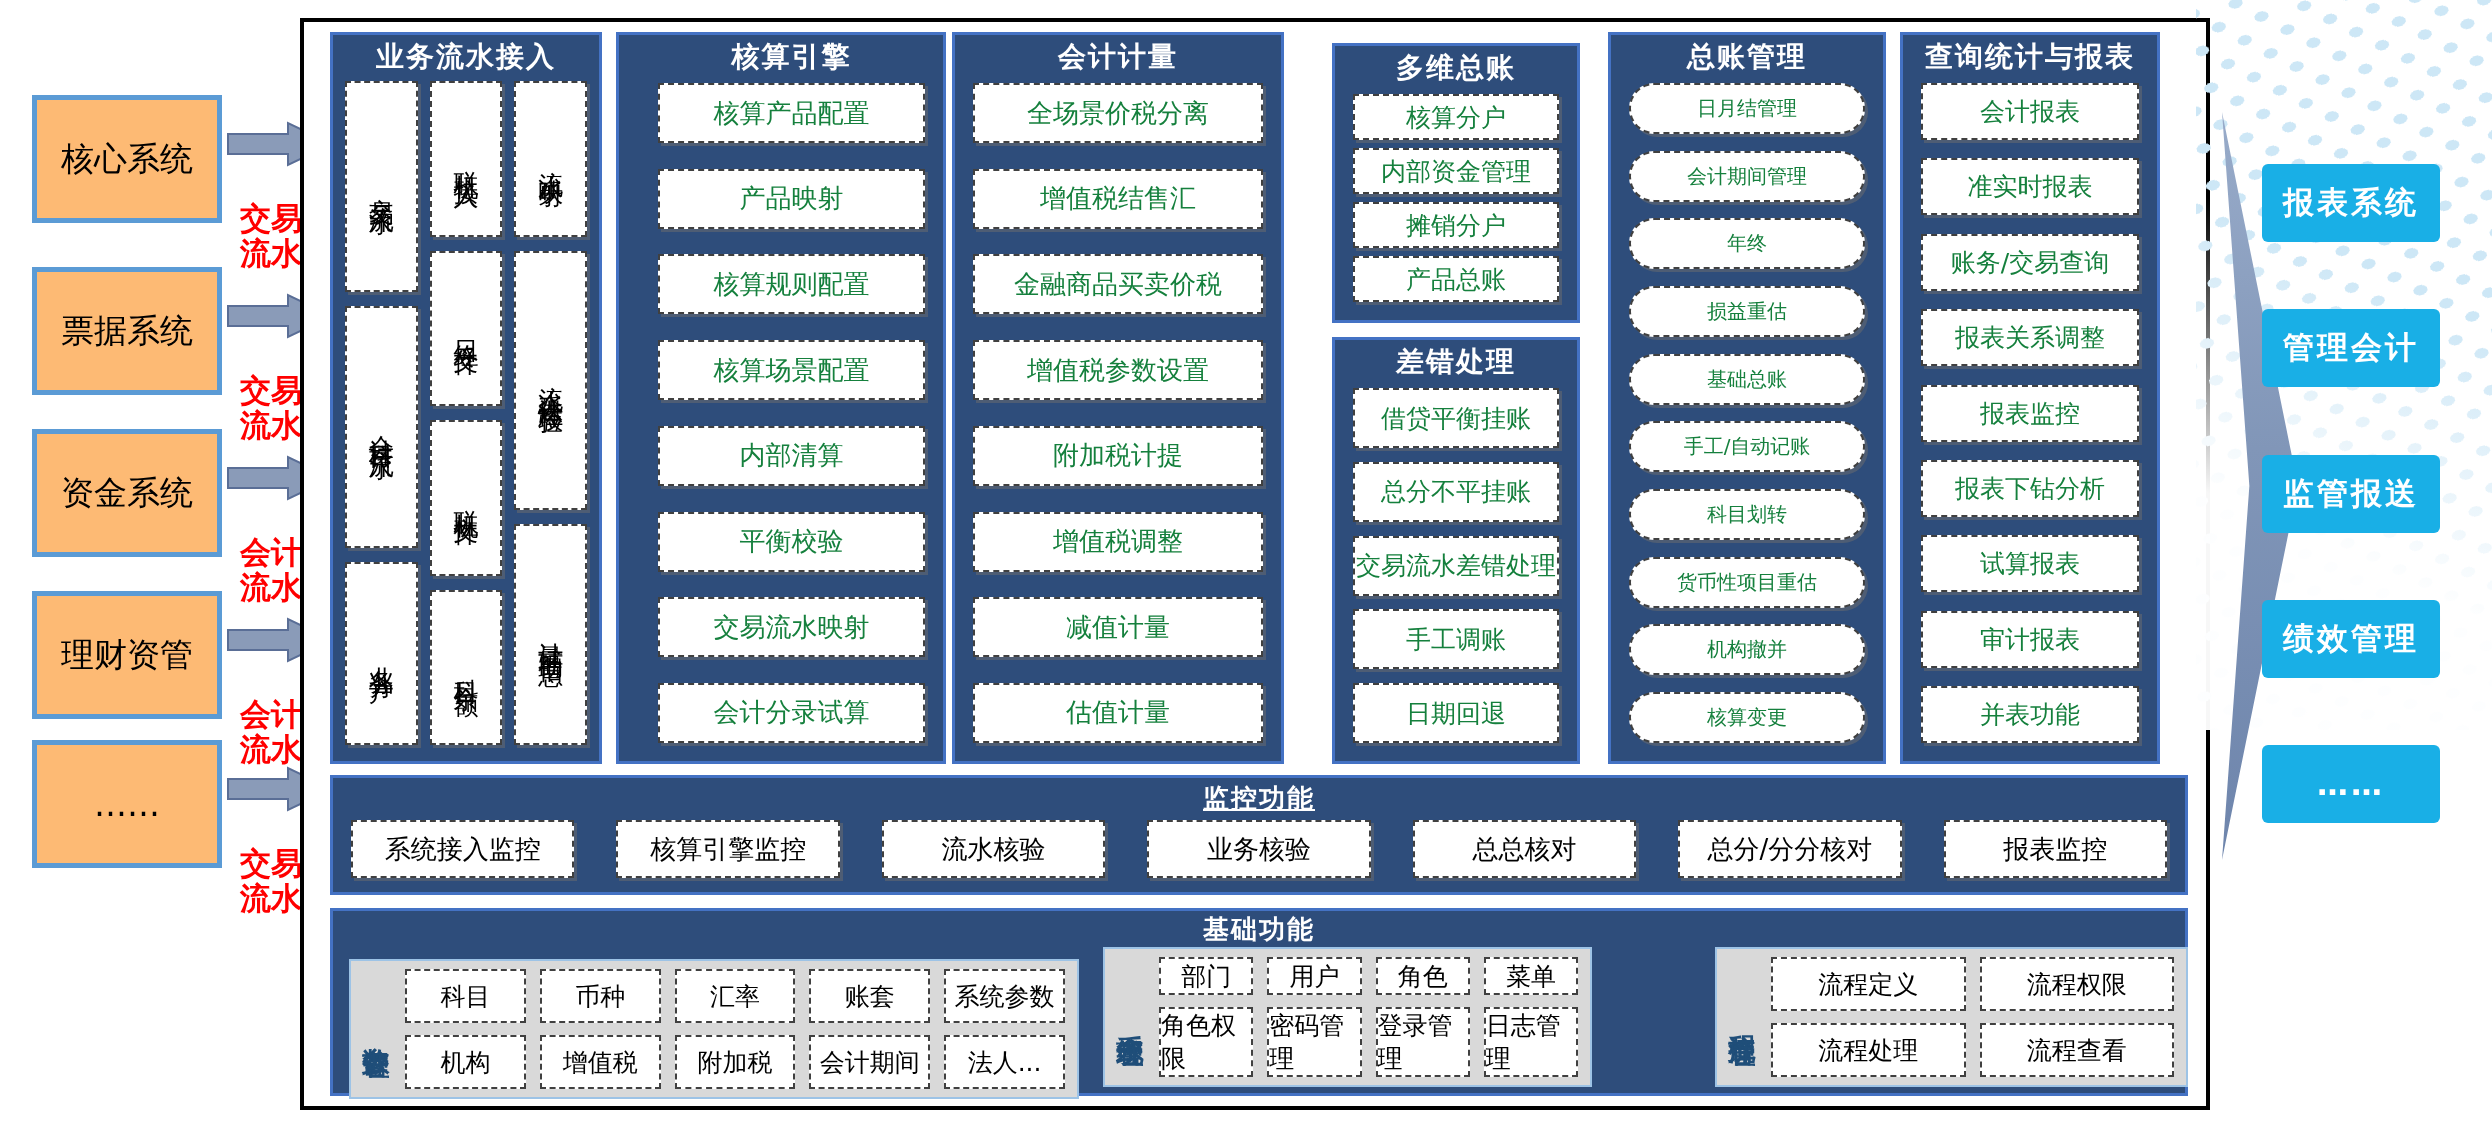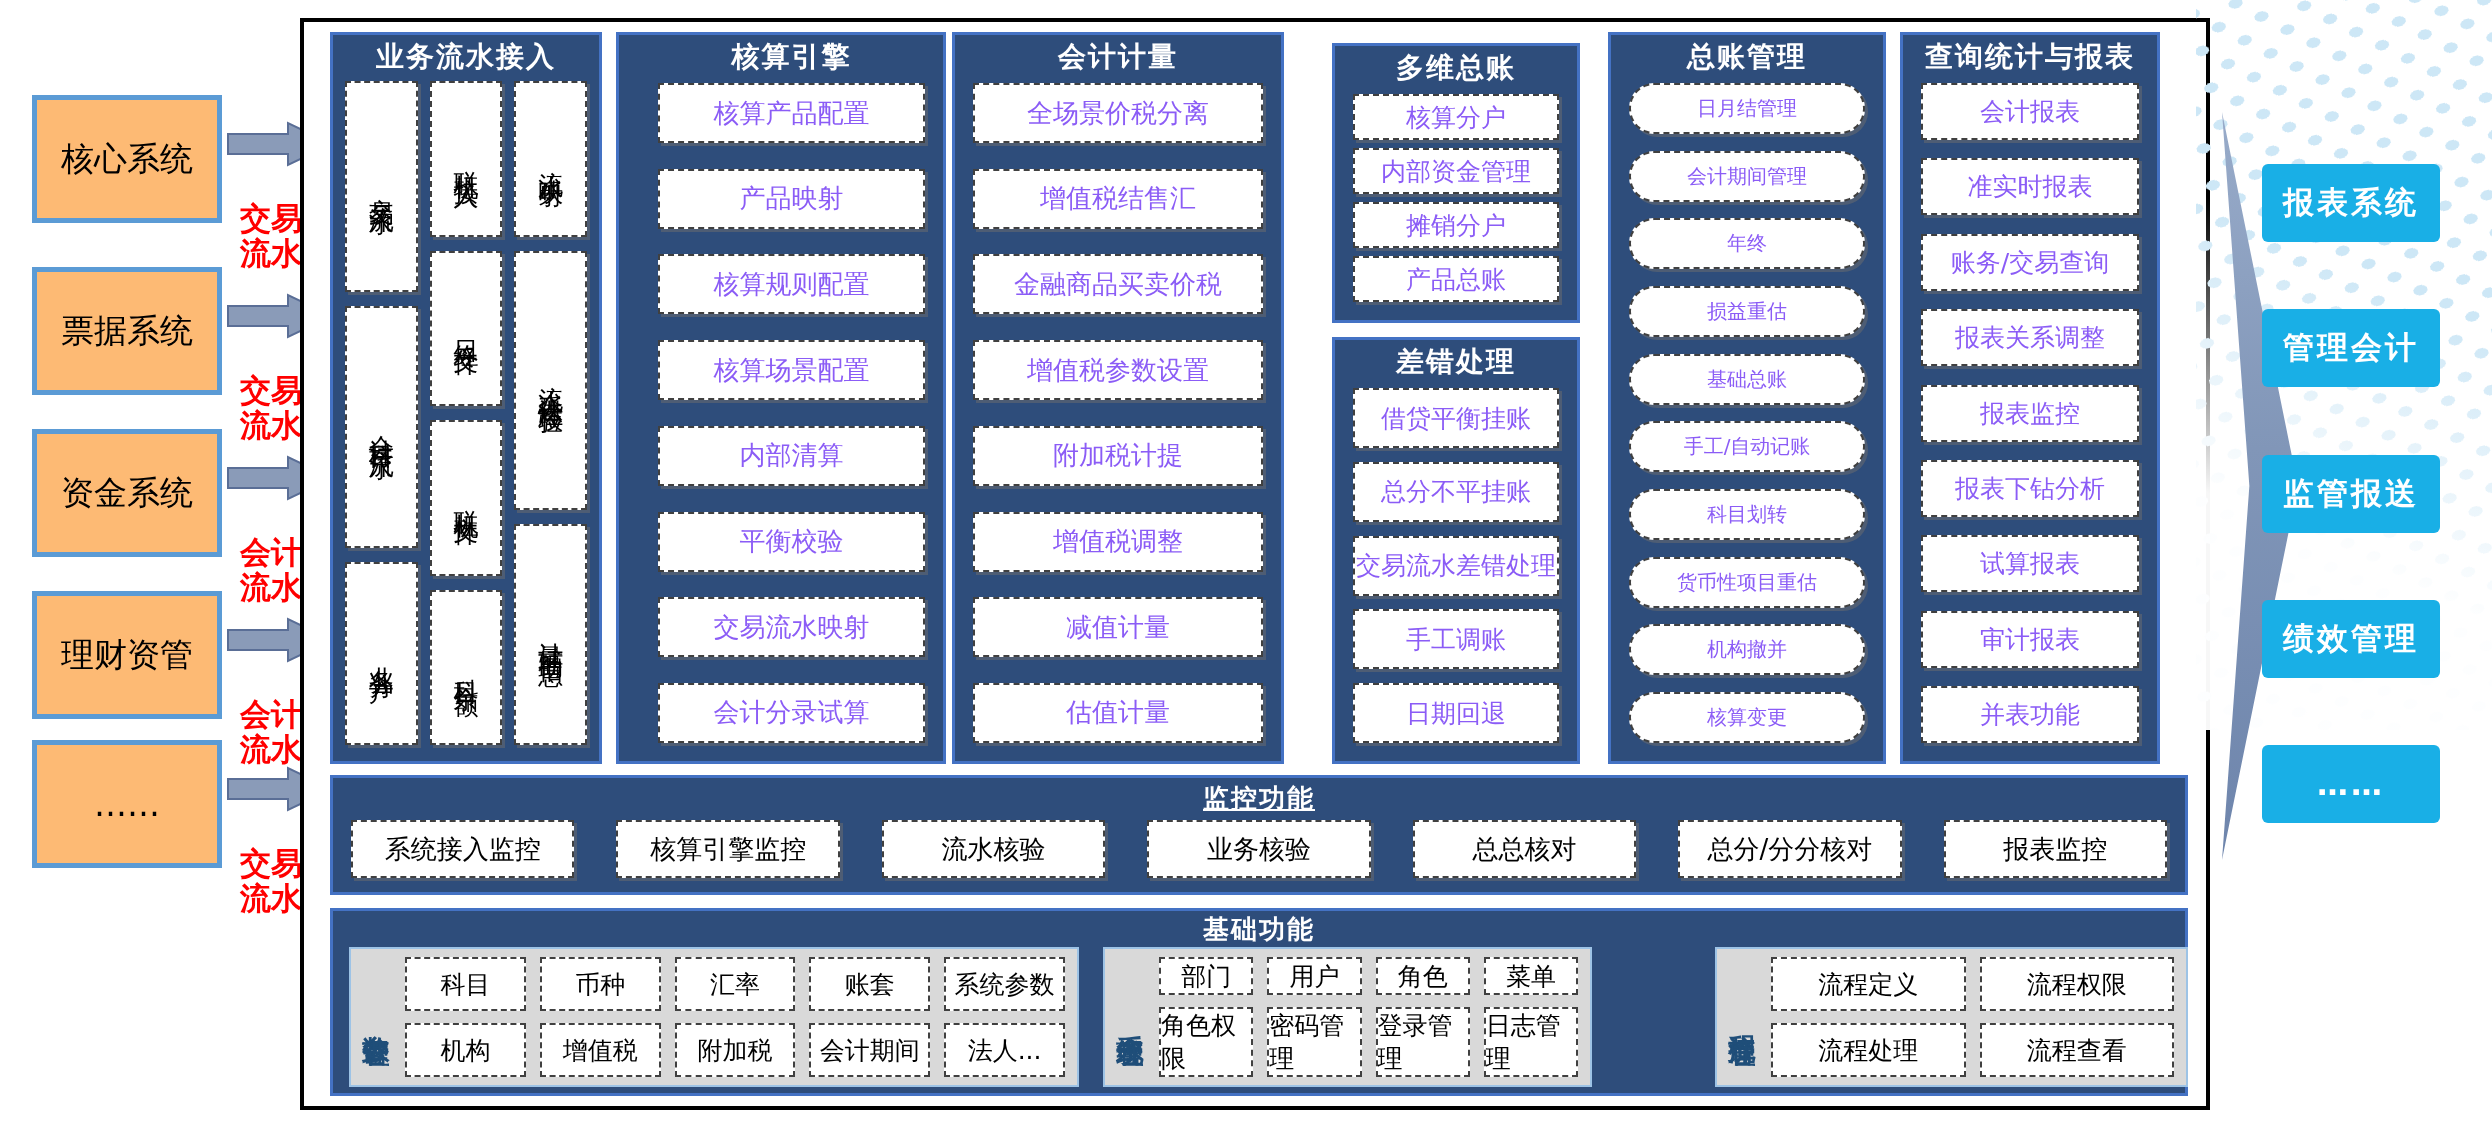--- a/index.html
+++ b/index.html
@@ -20,21 +20,21 @@
   .main{position:absolute;left:300px;top:18px;width:1910px;height:1092px;
     border:4px solid #000;box-sizing:border-box;background:#fff;}
 
   .panel{position:absolute;background:#2E4D7B;border:3px solid #4472C4;
     box-sizing:border-box;display:flex;flex-direction:column;}
   .phead{color:#fff;font-weight:bold;font-size:28px;text-align:center;height:44px;
     display:flex;align-items:center;justify-content:center;flex:0 0 auto;letter-spacing:2px;}
   .items{flex:1;display:flex;flex-direction:column;justify-content:space-between;
     padding:4px 18px 18px;}
   .pbox{background:#fff;border:2px dashed #404040;box-shadow:3px 3px 0 rgba(110,110,110,.5);
-    display:flex;align-items:center;justify-content:center;font-size:26px;color:#8b5cf6;flex:0 0 auto;}
+    display:flex;align-items:center;justify-content:center;font-size:26px;color:#15803d;flex:0 0 auto;}
 
   .p1{left:26px;top:10px;width:272px;height:732px;}
   .p2{left:312px;top:10px;width:330px;height:732px;padding-left:21px;}
   .p3{left:648px;top:10px;width:332px;height:732px;}
   .p4a{left:1028px;top:21px;width:248px;height:280px;}
   .p4b{left:1028px;top:315px;width:248px;height:427px;}
   .p5{left:1304px;top:10px;width:278px;height:732px;}
   .p6{left:1596px;top:10px;width:260px;height:732px;}
 
   .p2 .pbox,.p3 .pbox{height:56px;}
@@ -61,21 +61,21 @@
   .mon-box{flex:1;background:#fff;border:2px dashed #404040;
     box-shadow:3px 3px 0 rgba(110,110,110,.5);display:flex;align-items:center;
     justify-content:center;font-size:26px;}
 
   
   .base{left:26px;top:886px;width:1858px;height:188px;}
   .base .phead{height:36px;font-size:26px;}
   .groups{position:relative;flex:1;}
   .group{position:absolute;top:0;height:140px;background:#D9D9D9;border:2px solid #9DC3E6;
     box-sizing:border-box;display:flex;gap:6px;padding:4px 10px 4px 4px;}
-  .g1{left:16px;width:730px;}
+  .g1{left:16px;width:730px;margin-top:12px;}
   .g2{left:770px;width:489px;}
   .g3{left:1382px;width:473px;}
   .vlabel{writing-mode:vertical-rl;display:flex;align-items:center;justify-content:center;
     color:#1F4E79;font-weight:bold;font-size:27px;letter-spacing:2px;width:42px;flex:0 0 auto;}
   .grows{flex:1;display:flex;flex-direction:column;gap:12px;padding:4px 2px;}
   .grow{flex:1;display:flex;gap:14px;}
   .fbox{flex:1;background:#fff;border:2px dashed #404040;display:flex;align-items:center;
     justify-content:center;font-size:25px;}
 
   

